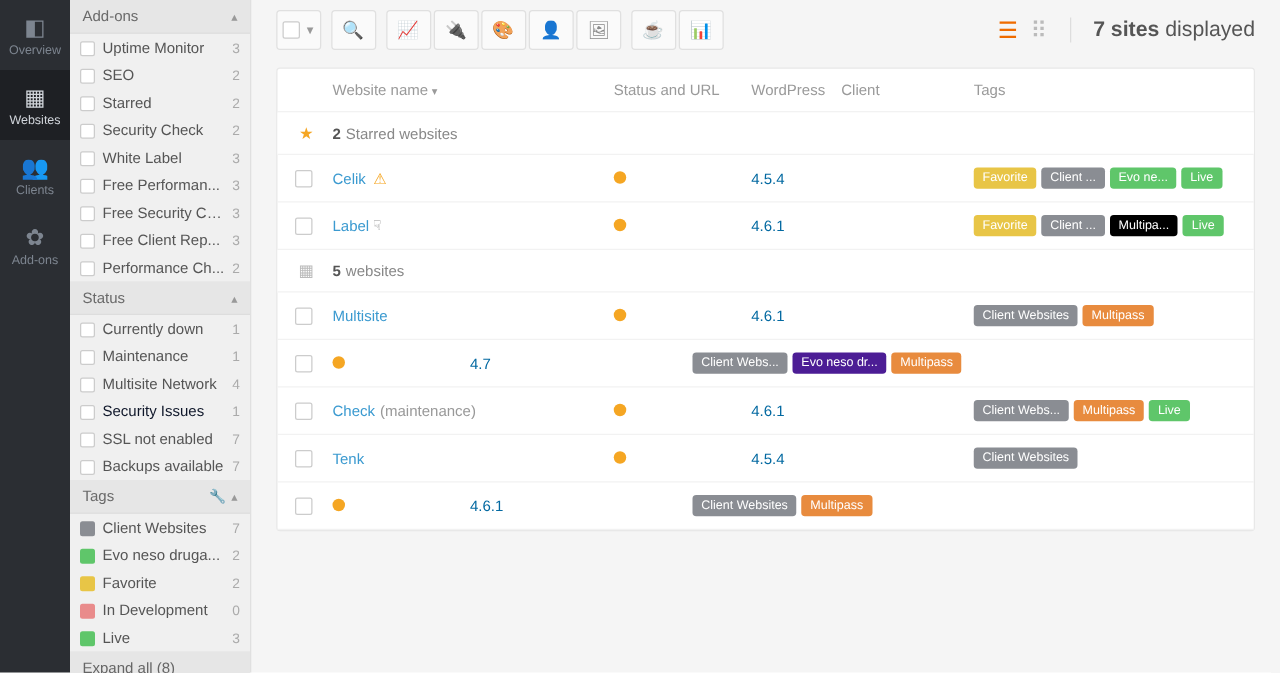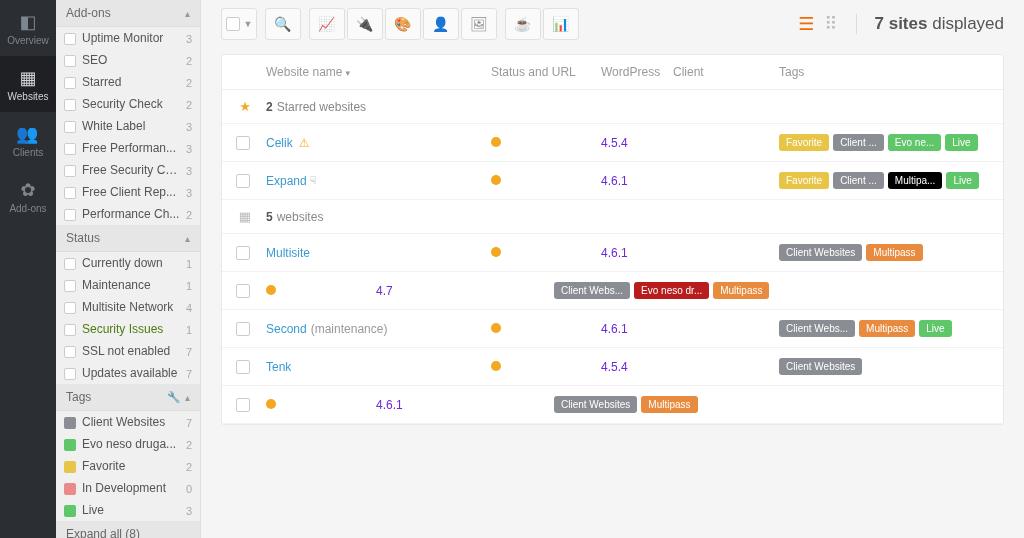--- a/index.html
+++ b/index.html
@@ -12,21 +12,21 @@
 .nav-item .icon { font-size: 18px; margin-bottom: 2px; }
 
 
 .sidebar { position: absolute; left: 56px; top: 0; width: 145px; height: 538px; background: #f0f0f0; border-right: 1px solid #e0e0e0; overflow-y: auto; }
 .filter-group { }
 .filter-header { display: flex; justify-content: space-between; align-items: center; padding: 6px 10px; background: #e6e6e6; color: #6a6a6a; font-size: 12px; cursor: pointer; border-bottom: 1px solid #ddd; }
 .filter-header .chevron { font-size: 10px; color: #999; }
 .filter-row { display: flex; align-items: flex-end; padding: 4px 8px; font-size: 12px; color: #555; cursor: pointer; position: relative; }
 .filter-check { width: 12px; height: 12px; border: 1px solid #ccc; background: #fff; margin-right: 6px; border-radius: 2px; flex-shrink: 0; }
 .filter-label { flex: 1; white-space: nowrap; overflow: hidden; text-overflow: ellipsis; }
-.filter-label.warn { color: #4d7c0f; }
+.filter-label.warn { color: #0f172a; }
 .filter-count { color: #aaa; font-size: 11px; margin-left: 4px; }
 .tag-swatch { width: 12px; height: 12px; border-radius: 2px; margin-right: 6px; flex-shrink: 0; }
 .expand-row { padding: 6px 10px; font-size: 12px; color: #666; background: #e6e6e6; cursor: pointer; }
 .wrench { font-size: 11px; color: #999; margin-right: 4px; }
 
 
 .main { position: absolute; left: 201px; top: 0; right: 0; height: 538px; padding: 8px 20px 0 20px; }
 .toolbar { display: flex; align-items: center; margin-bottom: 14px; }
 .tb-group { display: flex; gap: 2px; margin-right: 8px; }
 .tb-btn { width: 36px; height: 32px; background: #fafafa; border: 1px solid #e0e0e0; border-radius: 3px; display: flex; align-items: center; justify-content: center; color: #8a8a8a; cursor: pointer; font-size: 14px; }
@@ -57,21 +57,21 @@
 
 .data-row { display: flex; align-items: center; padding: 10px 14px; border-bottom: 1px solid #f2f2f2; font-size: 12px; }
 .row-check { width: 14px; height: 14px; border: 1px solid #ccc; background: #fff; border-radius: 2px; margin-right: 16px; cursor: pointer; }
 .site-name { width: 225px; display: flex; align-items: center; }
 .site-name a { color: #3b9ad0; text-decoration: none; font-weight: 500; cursor: pointer; }
 .site-name .note { color: #999; margin-left: 4px; }
 .warn-icon { color: #f5a623; margin-left: 6px; font-size: 12px; }
 .cursor-hand { margin-left: 3px; font-size: 11px; color: #999; }
 .status-cell { width: 110px; }
 .status-dot { width: 10px; height: 10px; border-radius: 50%; background: #f5a623; display: inline-block; }
-.wp-cell { width: 72px; color: #6d28d9; }
+.wp-cell { width: 72px; color: #0369a1; }
 .client-cell { width: 106px; }
 .tags-cell { flex: 1; display: flex; gap: 4px; flex-wrap: wrap; }
 .tag { font-size: 10px; padding: 3px 7px; border-radius: 3px; color: #fff; white-space: nowrap; }
 </style>
 </head>
 <body>
 
 <div class="nav-rail" id="nav-rail">
     <div class="nav-item">
       <span class="icon">◧</span>
@@ -168,21 +168,21 @@
         <span class="filter-label warn">Security Issues</span>
         <span class="filter-count">1</span>
       </div>
       <div class="filter-row">
         <span class="filter-check"></span>
         <span class="filter-label ">SSL not enabled</span>
         <span class="filter-count">7</span>
       </div>
       <div class="filter-row">
         <span class="filter-check"></span>
-        <span class="filter-label ">Updates available</span>
+        <span class="filter-label ">Backups available</span>
         <span class="filter-count">7</span>
       </div>
     </div>
     <div class="filter-group">
       <div class="filter-header">
         <span>Tags</span>
         <span><span class="wrench">🔧</span><span class="chevron">▴</span></span>
       </div>
       <div class="filter-row">
         <span class="tag-swatch" style="background:#8a8d93"></span>
@@ -288,21 +288,21 @@
     <span class="tags-cell">
             <span class="tag" style="background:#e8c546">Favorite</span>
             <span class="tag" style="background:#8a8d93">Client ...</span>
             <span class="tag" style="background:#5fc66a">Evo ne...</span>
             <span class="tag" style="background:#5fc66a">Live</span>
           </span>
         </div>
         <div class="data-row">
     <span class="row-check"></span>
     <span class="site-name">
-      <a>Expand</a>
+      <a>Label</a>
 
       <span class="cursor-hand">☟</span>
     </span>
     <span class="status-cell"><span class="status-dot"></span></span>
     <span class="wp-cell">4.6.1</span>
     <span class="client-cell"></span>
     <span class="tags-cell">
             <span class="tag" style="background:#e8c546">Favorite</span>
             <span class="tag" style="background:#8a8d93">Client ...</span>
             <span class="tag" style="background:#000000">Multipa...</span>
@@ -328,28 +328,28 @@
             <span class="tag" style="background:#e88b3e">Multipass</span>
           </span>
         </div>
         <div class="data-row">
     <span class="row-check"></span>
     <span class="status-cell"><span class="status-dot"></span></span>
     <span class="wp-cell">4.7</span>
     <span class="client-cell"></span>
     <span class="tags-cell">
             <span class="tag" style="background:#8a8d93">Client Webs...</span>
-            <span class="tag" style="background:#b91c1c">Evo neso dr...</span>
+            <span class="tag" style="background:#4c1d95">Evo neso dr...</span>
             <span class="tag" style="background:#e88b3e">Multipass</span>
           </span>
         </div>
         <div class="data-row">
     <span class="row-check"></span>
     <span class="site-name">
-      <a>Second</a>
+      <a>Check</a>
       <span class="note">(maintenance)</span>
 
     </span>
     <span class="status-cell"><span class="status-dot"></span></span>
     <span class="wp-cell">4.6.1</span>
     <span class="client-cell"></span>
     <span class="tags-cell">
             <span class="tag" style="background:#8a8d93">Client Webs...</span>
             <span class="tag" style="background:#e88b3e">Multipass</span>
             <span class="tag" style="background:#5fc66a">Live</span>

